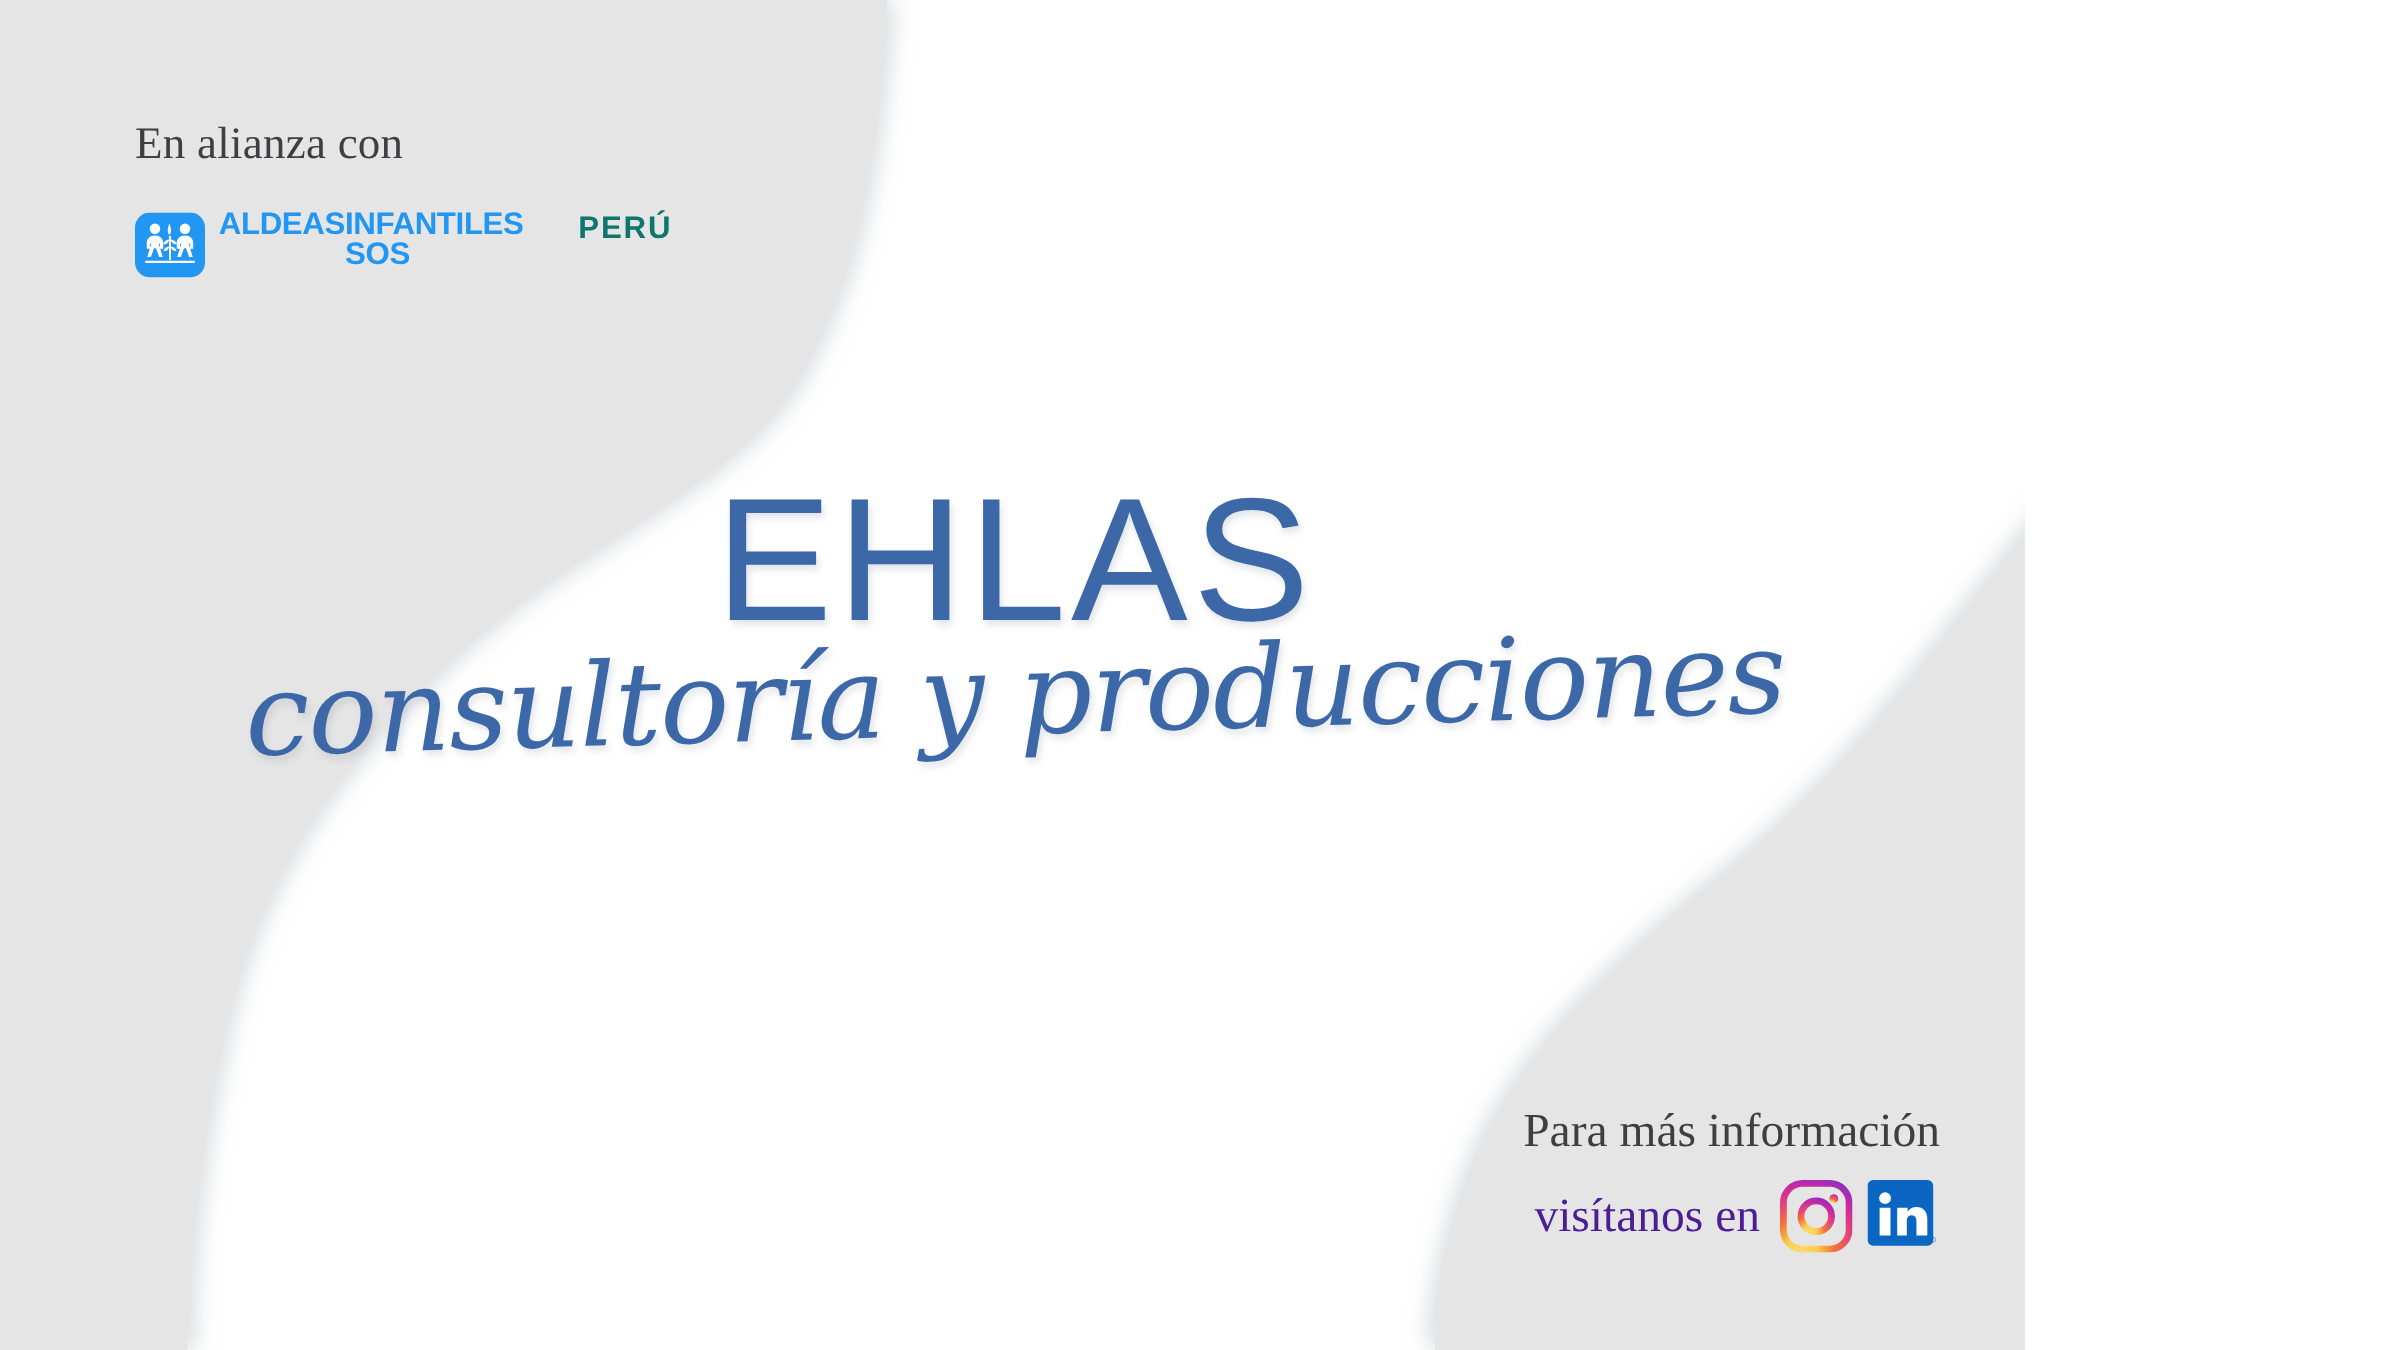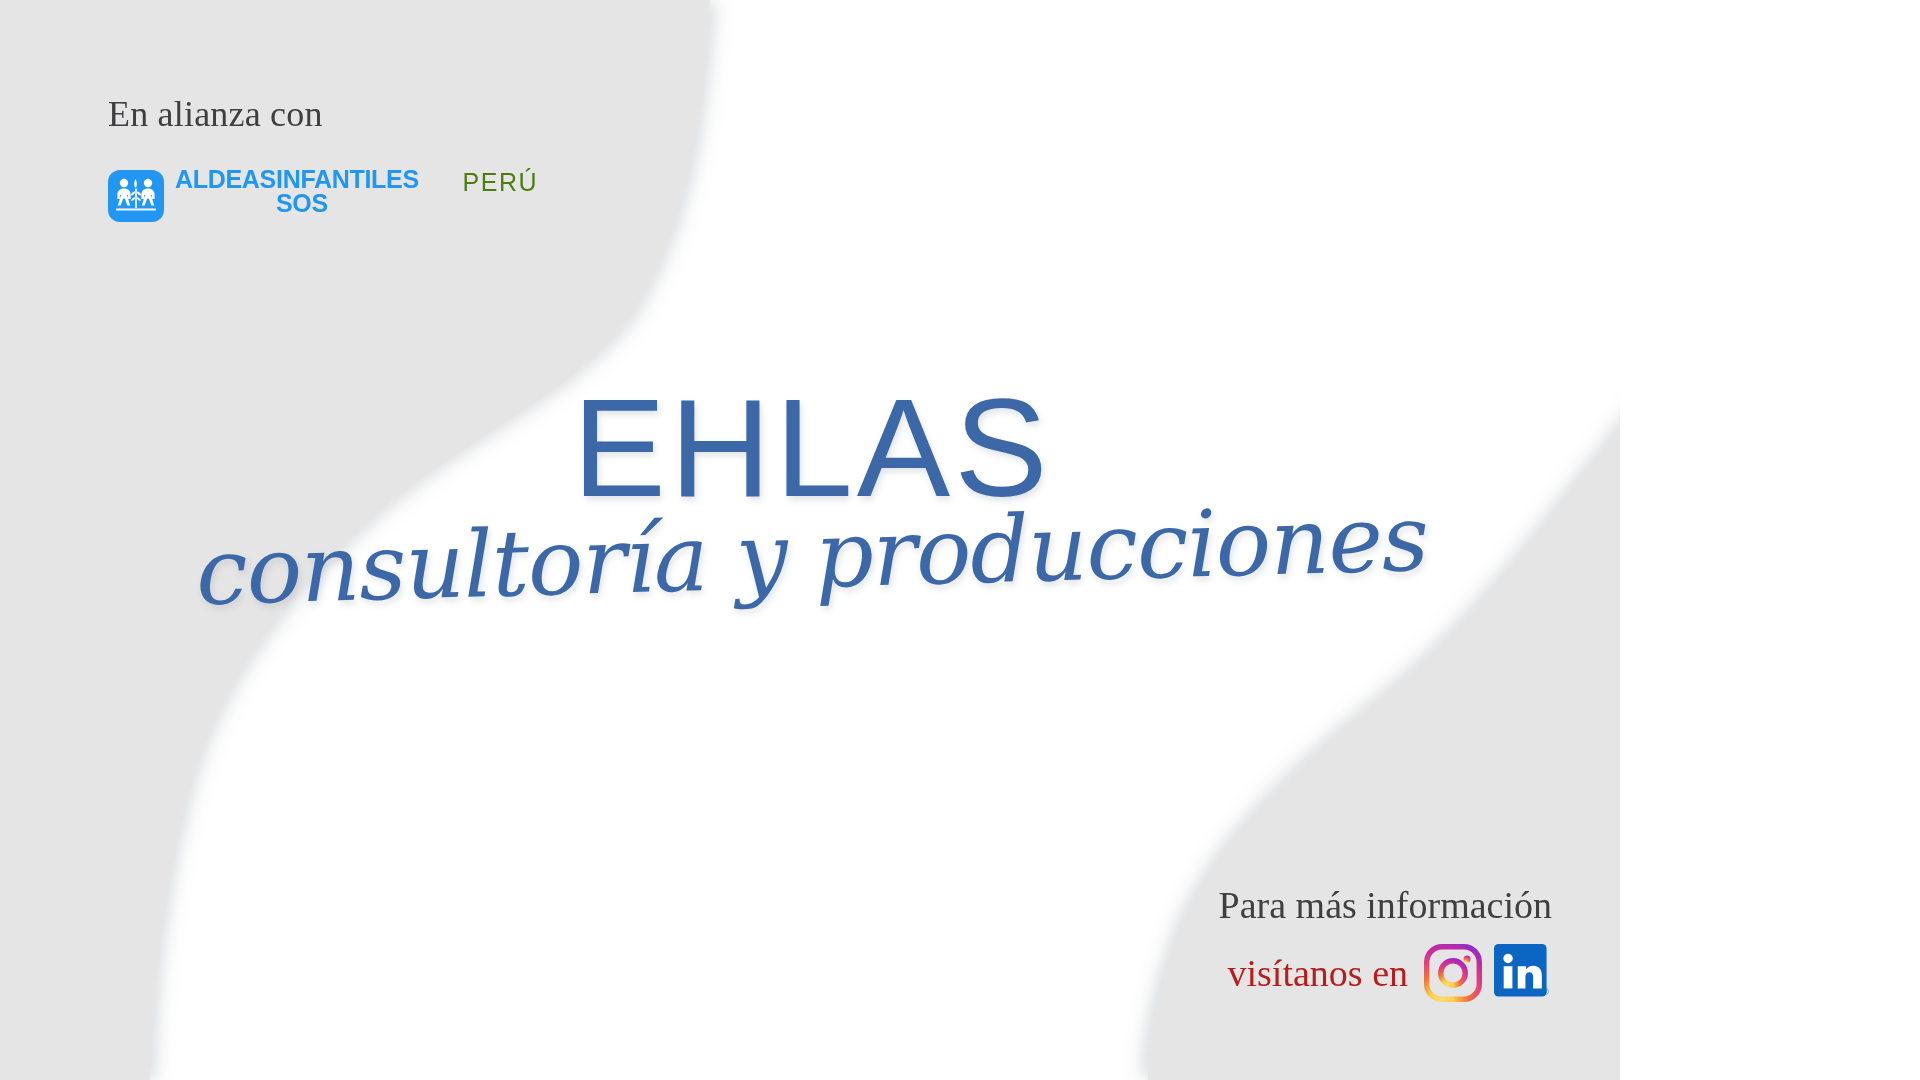--- a/index.html
+++ b/index.html
@@ -66,24 +66,24 @@
   }
   .sos-line1, .sos-line2 {
     font-family: "Liberation Sans", sans-serif;
     font-weight: bold;
     font-size: 25px;
     letter-spacing: -0.3px;
     color: #2196f3;
   }
   .sos-line3 {
     font-family: "Liberation Sans", sans-serif;
-    font-weight: normal;
+    font-weight: bold;
     font-size: 25px;
     letter-spacing: 1.5px;
-    color: #4d7c0f;
+    color: #0f766e;
     text-align: right;
     margin-top: 3px;
   }
 
   
   .brand {
     position: absolute;
     left: 4px;
     right: 0;
     top: 378px;
@@ -128,21 +128,21 @@
   .contact-line2-row {
     display: flex;
     align-items: center;
     justify-content: flex-end;
     gap: 16px;
     margin-top: 18px;
   }
   .contact-line2 {
     font-family: "Liberation Serif", serif;
     font-size: 38px;
-    color: #b91c1c;
+    color: #4c1d95;
     white-space: nowrap;
   }
   .social-icons {
     display: flex;
     align-items: center;
     gap: 12px;
   }
   .social-icon {
     display: block;
     width: 58px;

